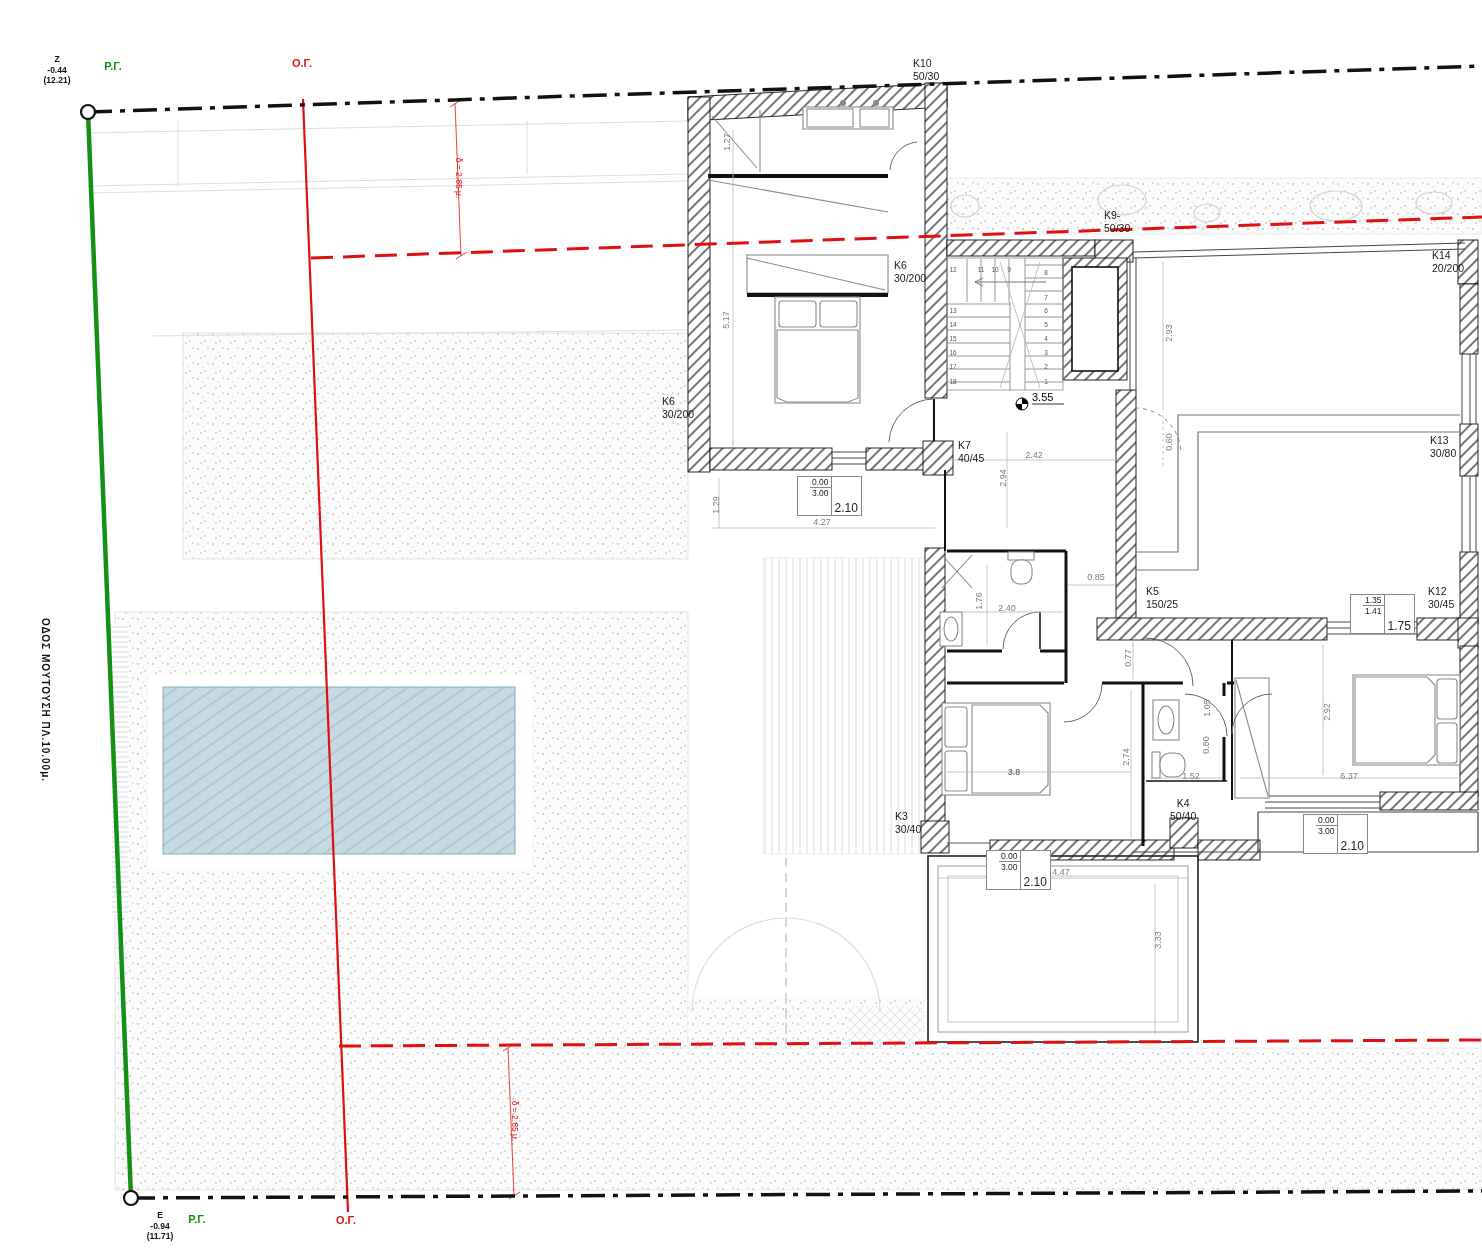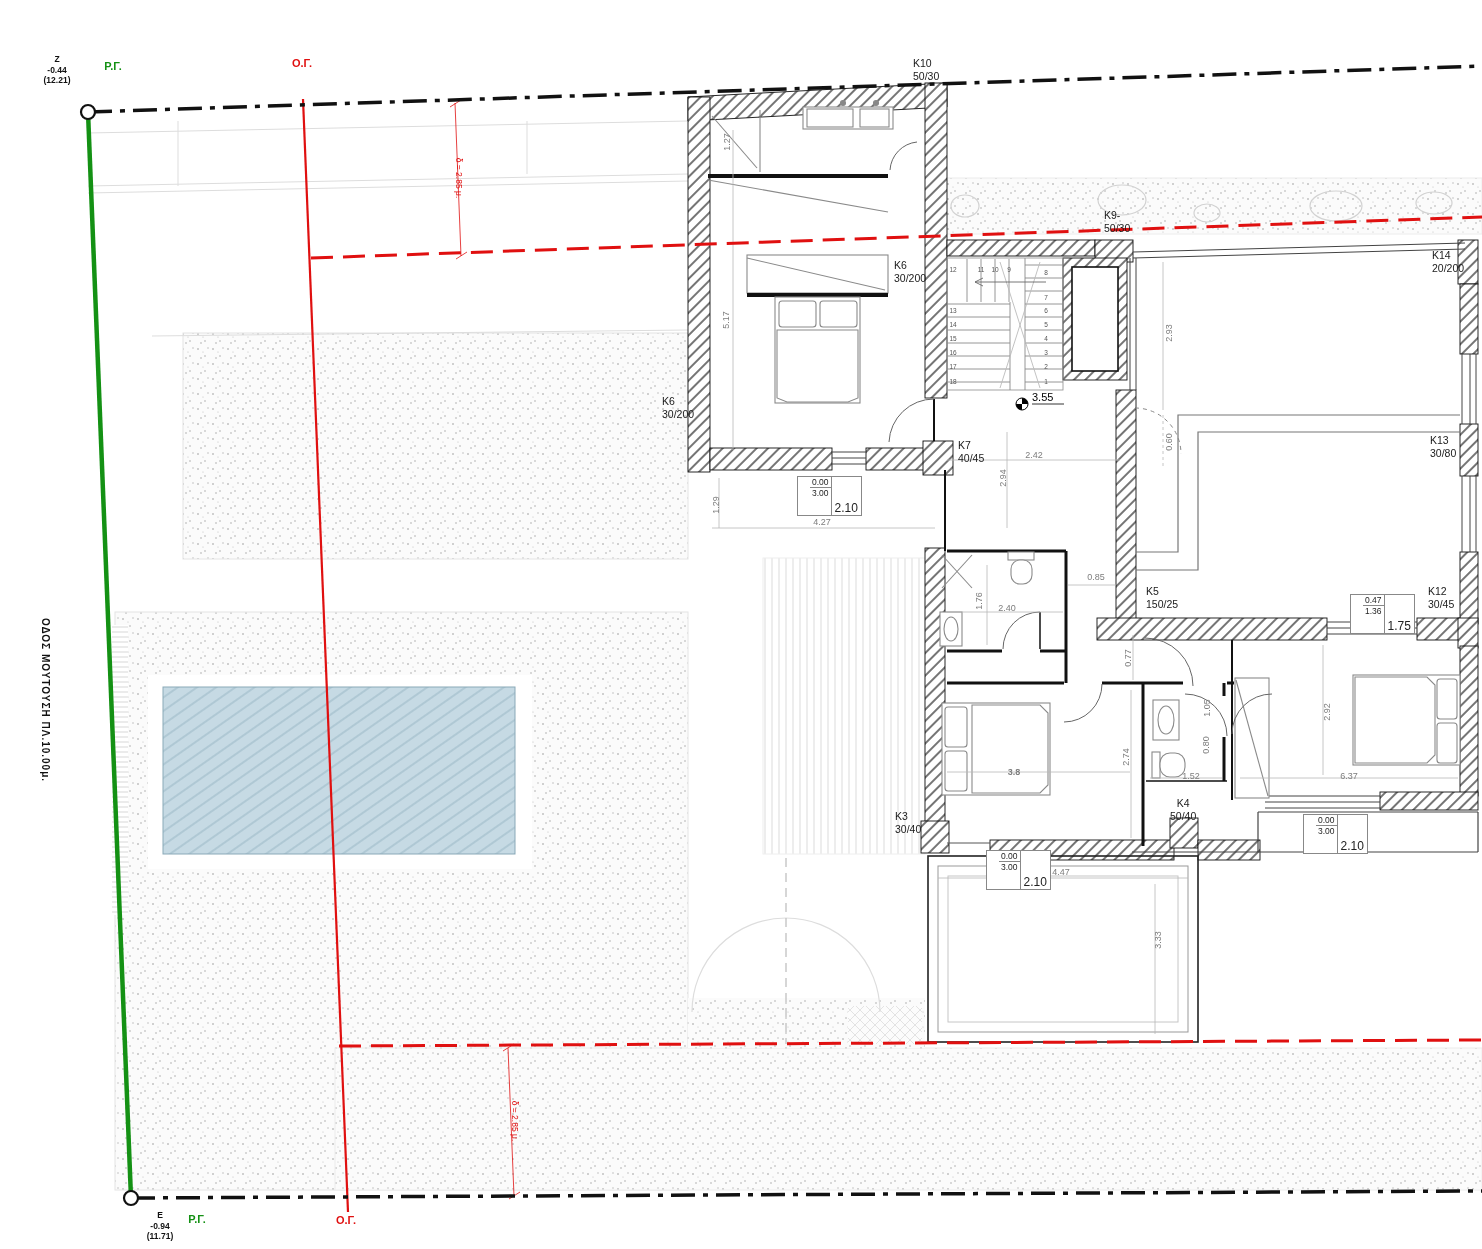--- a/index.html
+++ b/index.html
@@ -436,20 +436,20 @@
       </div>
       <div class="obox" style="left: 1303px; top: 814px;">
         <span class="stack">
           <span>0.00</span>
           <span>3.00</span>
         </span>
         <span class="side">2.10</span>
       </div>
       <div class="obox" style="left: 1350px; top: 594px;">
         <span class="stack">
-          <span>0.47</span>
-          <span>1.36</span>
+          <span>1.35</span>
+          <span>1.41</span>
         </span>
         <span class="side">1.75</span>
       </div>
     </div>
 
 </div>
 
 </body></html>

